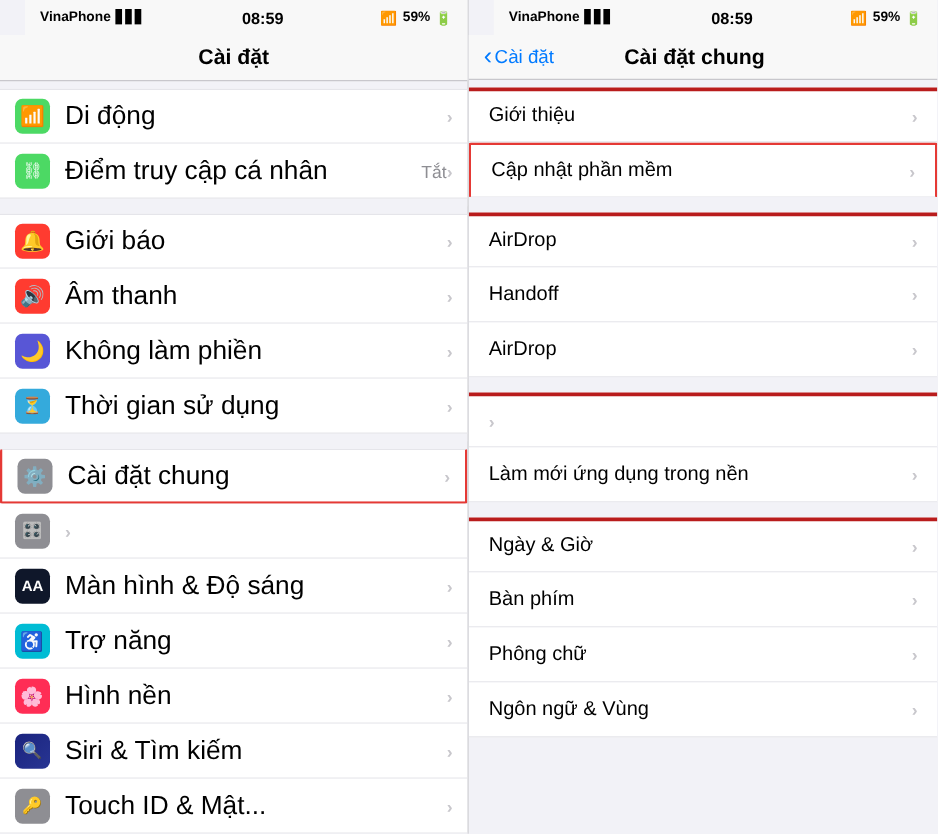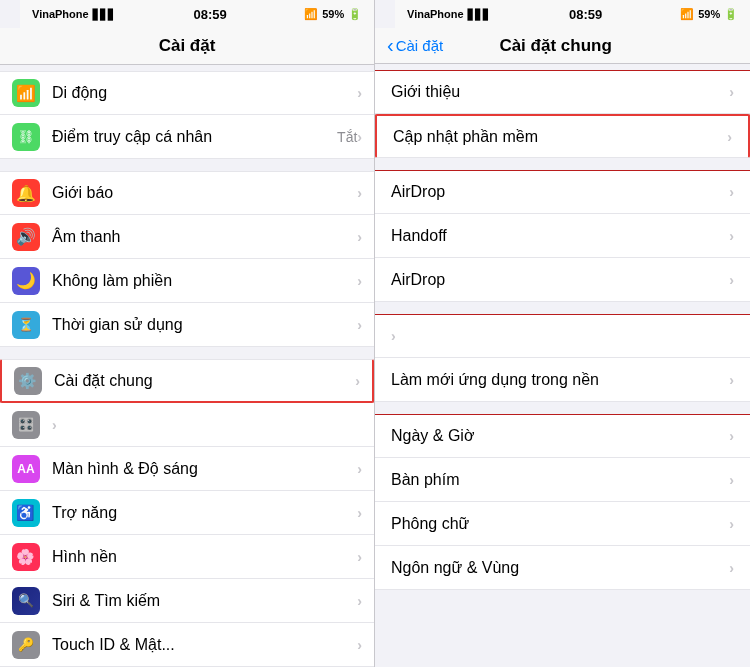--- a/index.html
+++ b/index.html
@@ -109,21 +109,21 @@
       align-items: center;
       justify-content: center;
       margin-right: 12px;
       flex-shrink: 0;
       font-size: 16px;
       color: #fff;
     }
 
     .list-item-label {
       flex: 1;
-      font-size: 16px;
+      font-size: 21px;
       color: #000;
     }
 
     .list-item-value {
       font-size: 14px;
       color: #8e8e93;
       margin-right: 0;
     }
 
     .chevron {
@@ -143,30 +143,30 @@
       background: #fff;
       border-bottom: 1px solid #e5e5ea;
       display: flex;
       align-items: center;
       justify-content: space-between;
       padding: 0 16px;
       height: 44px;
       cursor: pointer;
     }
     .list-item-simple:first-child {
-      border-top: 1px solid #b91c1c;
+      border-top: 3px solid #b91c1c;
     }
     .list-item-simple-label {
       font-size: 16px;
       color: #000;
     }
 
     
     .bg-green    { background: #4cd964; }
-    .bg-blue     { background: #d946ef; }
+    .bg-blue     { background: #0f172a; }
     .bg-red      { background: #ff3b30; }
     .bg-purple   { background: #5856d6; }
     .bg-pink     { background: #ff2d55; }
     .bg-gray     { background: #8e8e93; }
     .bg-indigo   { background: #34aadc; }
     .bg-cyan     { background: #00bcd4; }
 
     .separator {
       height: 6px;
       background: #f2f2f7;

